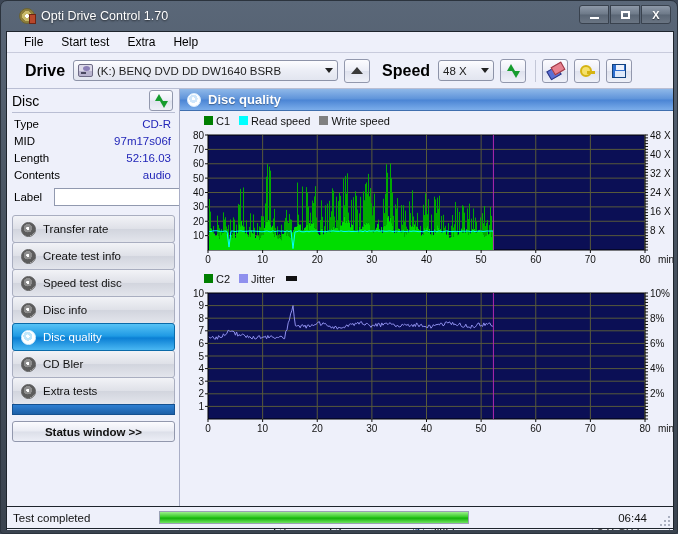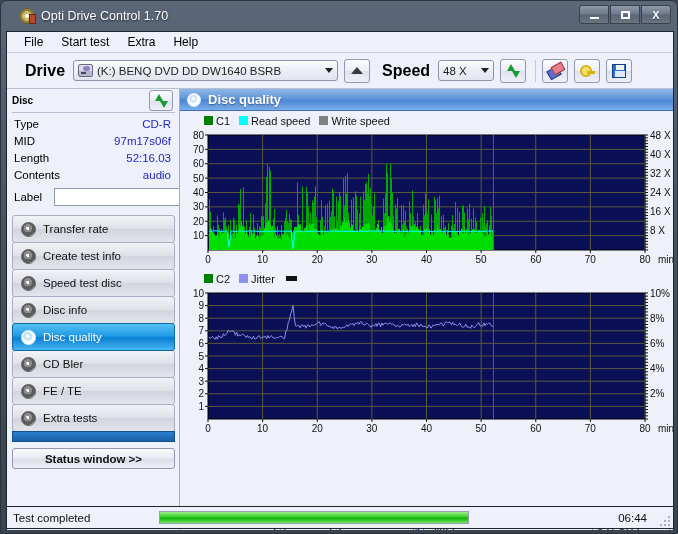--- a/index.html
+++ b/index.html
@@ -148,21 +148,21 @@
     padding: 0 4px 0 5px; position:relative;
   }
   #rightpane { flex:1; position:relative; background:#eef0fa;
     border-left:1px solid #a9aec6; }
 
   
   #disc-header {
     display:flex; align-items:center; height:24px;
     border-bottom:1px solid #b9bed3; padding-right:2px;
   }
-  #disc-header .t { font-size:10px; font-weight:bold; color:#000; }
+  #disc-header .t { font-size:14px; font-weight:normal; color:#000; }
   #disc-header .tbtn { margin-left:auto; width:24px;height:21px; }
 
   .disc-row { display:flex; font-size:11.5px; line-height:17px; padding:0 4px 0 2px; }
   .disc-row .k { color:#000; }
   .disc-row .v { margin-left:auto; color:#2226b8; }
   #label-row { display:flex; align-items:center; padding:2px 2px 3px 2px; gap:4px; }
   #label-row .k { font-size:11.5px; }
   #label-input {
     flex:1; height:18px; background:#fff; border:1px solid #9199af; margin-left:8px;
     font-size:11px; padding:0 3px; color:#111;
@@ -380,24 +380,20 @@
             <span class="nav-ic"></span>
             <span>Disc info</span>
           </div>
           <div class="nav-item sel">
             <span class="nav-ic"></span>
             <span>Disc quality</span>
           </div>
           <div class="nav-item">
             <span class="nav-ic"></span>
             <span>CD Bler</span>
-          </div>
-          <div class="nav-item">
-            <span class="nav-ic"></span>
-            <span>FE / TE</span>
           </div>
           <div class="nav-item">
             <span class="nav-ic"></span>
             <span>Extra tests</span>
           </div>
           <div id="nav-blue-strip"></div>
           <div id="status-window-btn">Status window &gt;&gt;</div>
         </div>
       </div>
 

